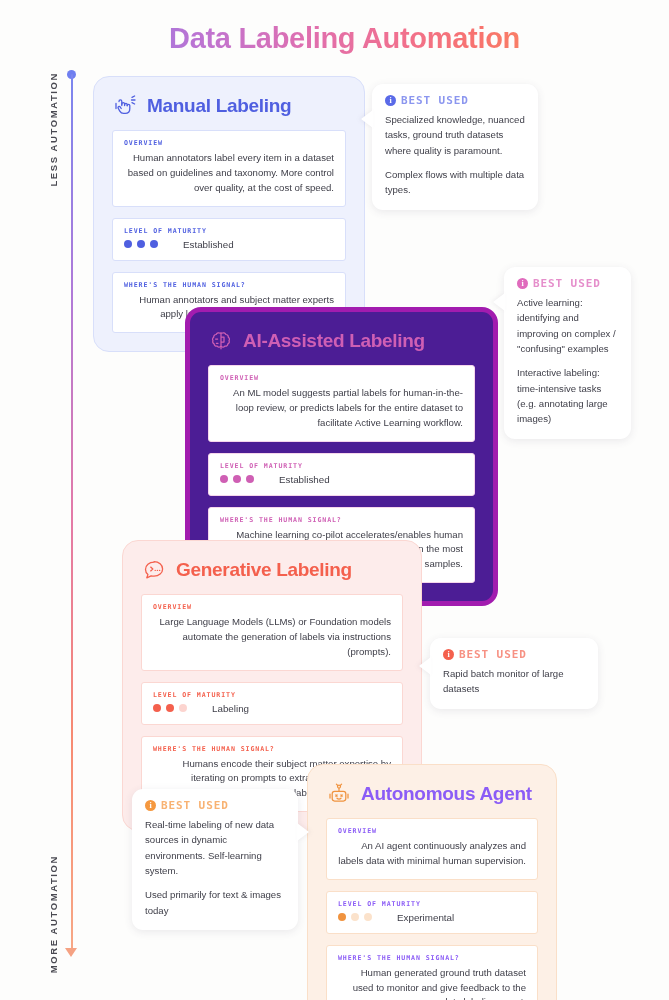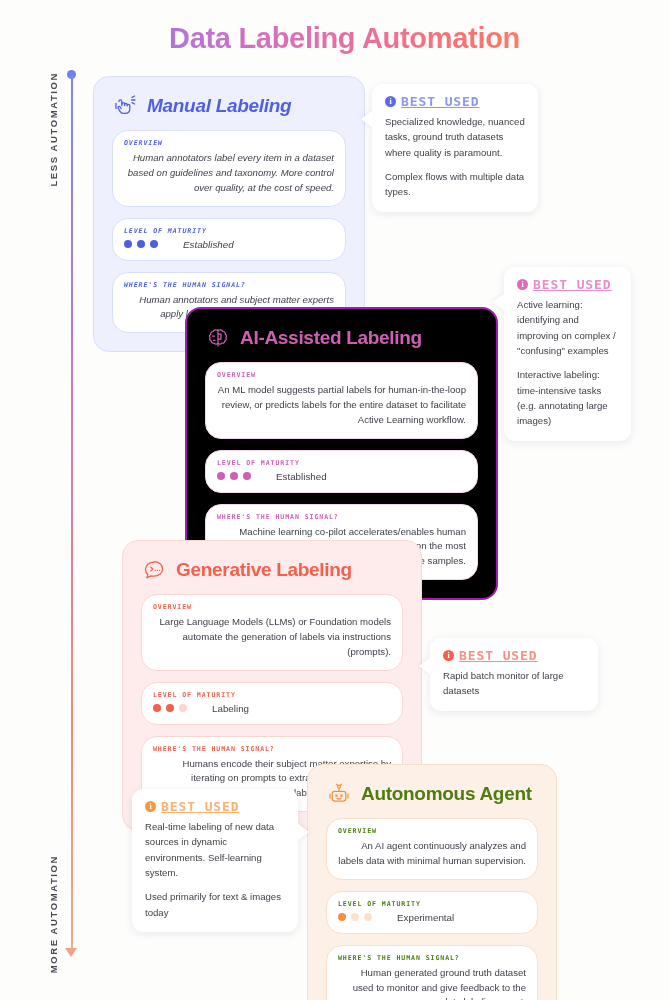--- a/index.html
+++ b/index.html
@@ -51,69 +51,69 @@
   .card-head {
     display: flex; align-items: center; gap: 9px;
     padding: 16px 0 0 18px;
   }
   .card-title { font-size: 19px; font-weight: bold; letter-spacing: -0.3px; }
   .card-icon { width: 26px; height: 26px; flex: 0 0 26px; }
 
   .panel {
     margin: 11px 18px 0 18px;
     background: #ffffff;
-    border-radius: 16px;
+    border-radius: 3px;
     padding: 8px 11px 10px 11px;
   }
   .panel:last-child { margin-bottom: 18px; }
   .panel-label {
     font-family: "DejaVu Sans Mono", monospace;
     font-size: 6.6px; font-weight: bold; letter-spacing: 0.9px;
     margin-bottom: 4px;
   }
   .panel-text { font-size: 9.6px; line-height: 1.55; color: #3e3e48; text-align: right; }
 
   .maturity-row { display: flex; align-items: center; gap: 6px; }
   .dots { display: flex; gap: 5px; }
   .dot { width: 8px; height: 8px; border-radius: 50%; }
   .maturity-text { font-size: 9.8px; color: #3e3e48; margin-left: 3px; padding-left: 16px; }
 
   
-  .c-manual { background:#eef1fd; border:1px solid #d8dffa;font-style:italic; }
+  .c-manual { background:#eef1fd; border:1px solid #d8dffa; }
   .c-manual .card-title, .c-manual .panel-label { color:#4f5fe0; }
   .c-manual .panel { border:1px solid #d8dffa; }
 
-  .c-ai { background:#000000; border:2px solid #a21caf; }
+  .c-ai { background:#4c1d95; border:5px solid #a21caf; }
   .c-ai .card-title, .c-ai .panel-label { color:#cf5fb4; }
   .c-ai .panel { border:1px solid #f6d6ec; }
 
   .c-gen { background:#fdeceb; border:1px solid #fbd7d2; }
   .c-gen .card-title, .c-gen .panel-label { color:#f4604d; }
   .c-gen .panel { border:1px solid #fbd7d2; }
 
   .c-auto { background:#fdf0e6; border:1px solid #fadfc8; }
-  .c-auto .card-title, .c-auto .panel-label { color:#4d7c0f; }
+  .c-auto .card-title, .c-auto .panel-label { color:#8b5cf6; }
   .c-auto .panel { border:1px solid #fadfc8; }
 
   
   .callout {
     position: absolute; background:#fff; border-radius: 11px;
     padding: 10px 13px 12px 13px;
     box-shadow: 0 2px 9px rgba(70,60,90,0.10);
   }
   .callout-head { display:flex; align-items:center; gap:5px; margin-bottom:5px; }
   .callout-badge {
     width:11px; height:11px; border-radius:50%;
     display:flex; align-items:center; justify-content:center;
     font-size:8px; font-weight:bold; color:#fff; font-family:"Liberation Serif",serif;
     line-height:1;
   }
   .callout-label {
     font-family:"DejaVu Sans Mono", monospace;
-    font-size:13px; font-weight:bold; letter-spacing:0.9px;text-decoration:underline;
+    font-size:11px; font-weight:bold; letter-spacing:0.9px;
   }
   .callout-text { font-size:9.6px; line-height:1.6; color:#3e3e48; }
   .callout-text + .callout-text { margin-top:9px; }
 
   .tail { position:absolute; width:0; height:0; }
   .tail-left {
     left:-11px; top:26px;
     border-top:9px solid transparent; border-bottom:9px solid transparent;
     border-right:12px solid #fff;
     filter: drop-shadow(-2px 0 2px rgba(70,60,90,0.07));

